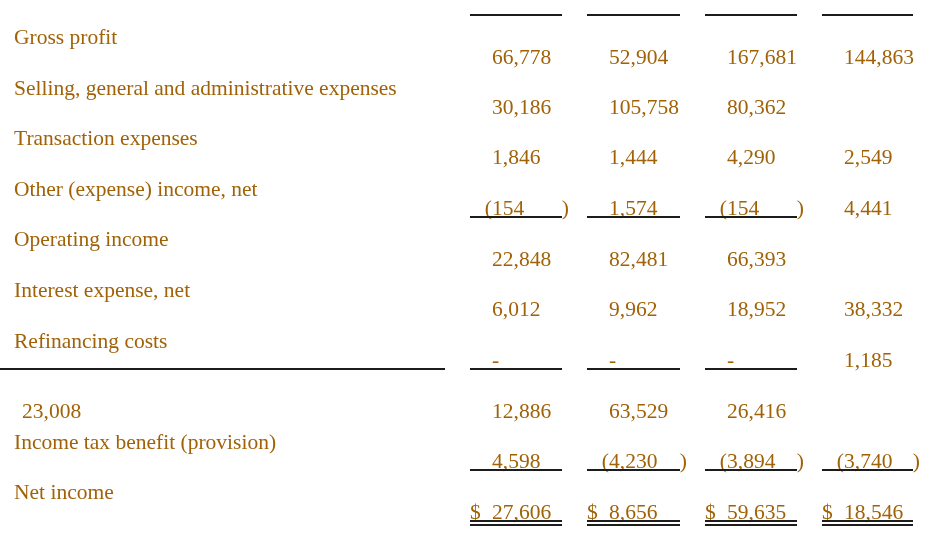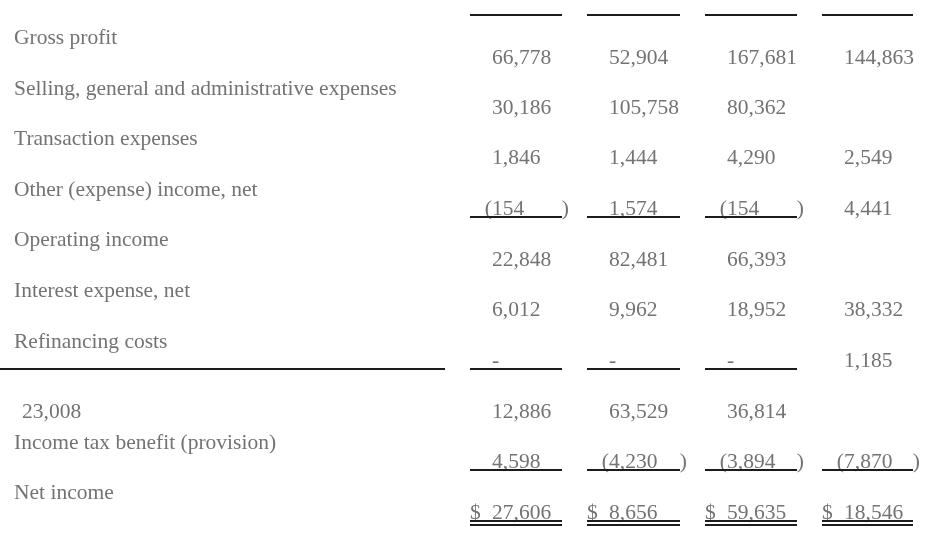--- a/index.html
+++ b/index.html
@@ -7,21 +7,21 @@
     padding: 0;
     background: #ffffff;
   }
   .sheet {
     position: relative;
     width: 950px;
     height: 533px;
     background: #ffffff;
     font-family: "Liberation Serif", "DejaVu Serif", serif;
     font-size: 21.5px;
-    color: #737373;
+    color: #a16207;
     overflow: hidden;
   }
   .table {
     display: flex;
     flex-direction: column;
   }
   .top-spacer {
     height: 14px;
   }
   .t-row {
@@ -244,21 +244,21 @@
           <span class="cell-val">12,886</span>
           <span class="cell-post"></span>
     </div>
     <div class="num-cell">
       <span class="cell-pre"></span>
           <span class="cell-val">63,529</span>
           <span class="cell-post"></span>
     </div>
     <div class="num-cell">
       <span class="cell-pre"></span>
-          <span class="cell-val">36,814</span>
+          <span class="cell-val">26,416</span>
           <span class="cell-post"></span>
     </div>
   </div>
       <div class="t-row">
     <div class="label-cell">Income tax benefit (provision)</div>
     <div class="num-cell">
       <span class="cell-pre"></span>
           <span class="cell-val">4,598</span>
           <span class="cell-post"></span>
     </div>
@@ -267,21 +267,21 @@
           <span class="cell-val">4,230</span>
           <span class="cell-post">)</span>
     </div>
     <div class="num-cell">
       <span class="cell-pre align-r">(</span>
           <span class="cell-val">3,894</span>
           <span class="cell-post">)</span>
     </div>
     <div class="num-cell">
       <span class="cell-pre align-r">(</span>
-          <span class="cell-val">7,870</span>
+          <span class="cell-val">3,740</span>
           <span class="cell-post">)</span>
     </div>
   </div>
       <div class="t-row rule-above">
     <div class="label-cell">Net income</div>
     <div class="num-cell">
       <span class="cell-pre">$</span>
           <span class="cell-val">27,606</span>
           <span class="cell-post"></span>
     </div>

